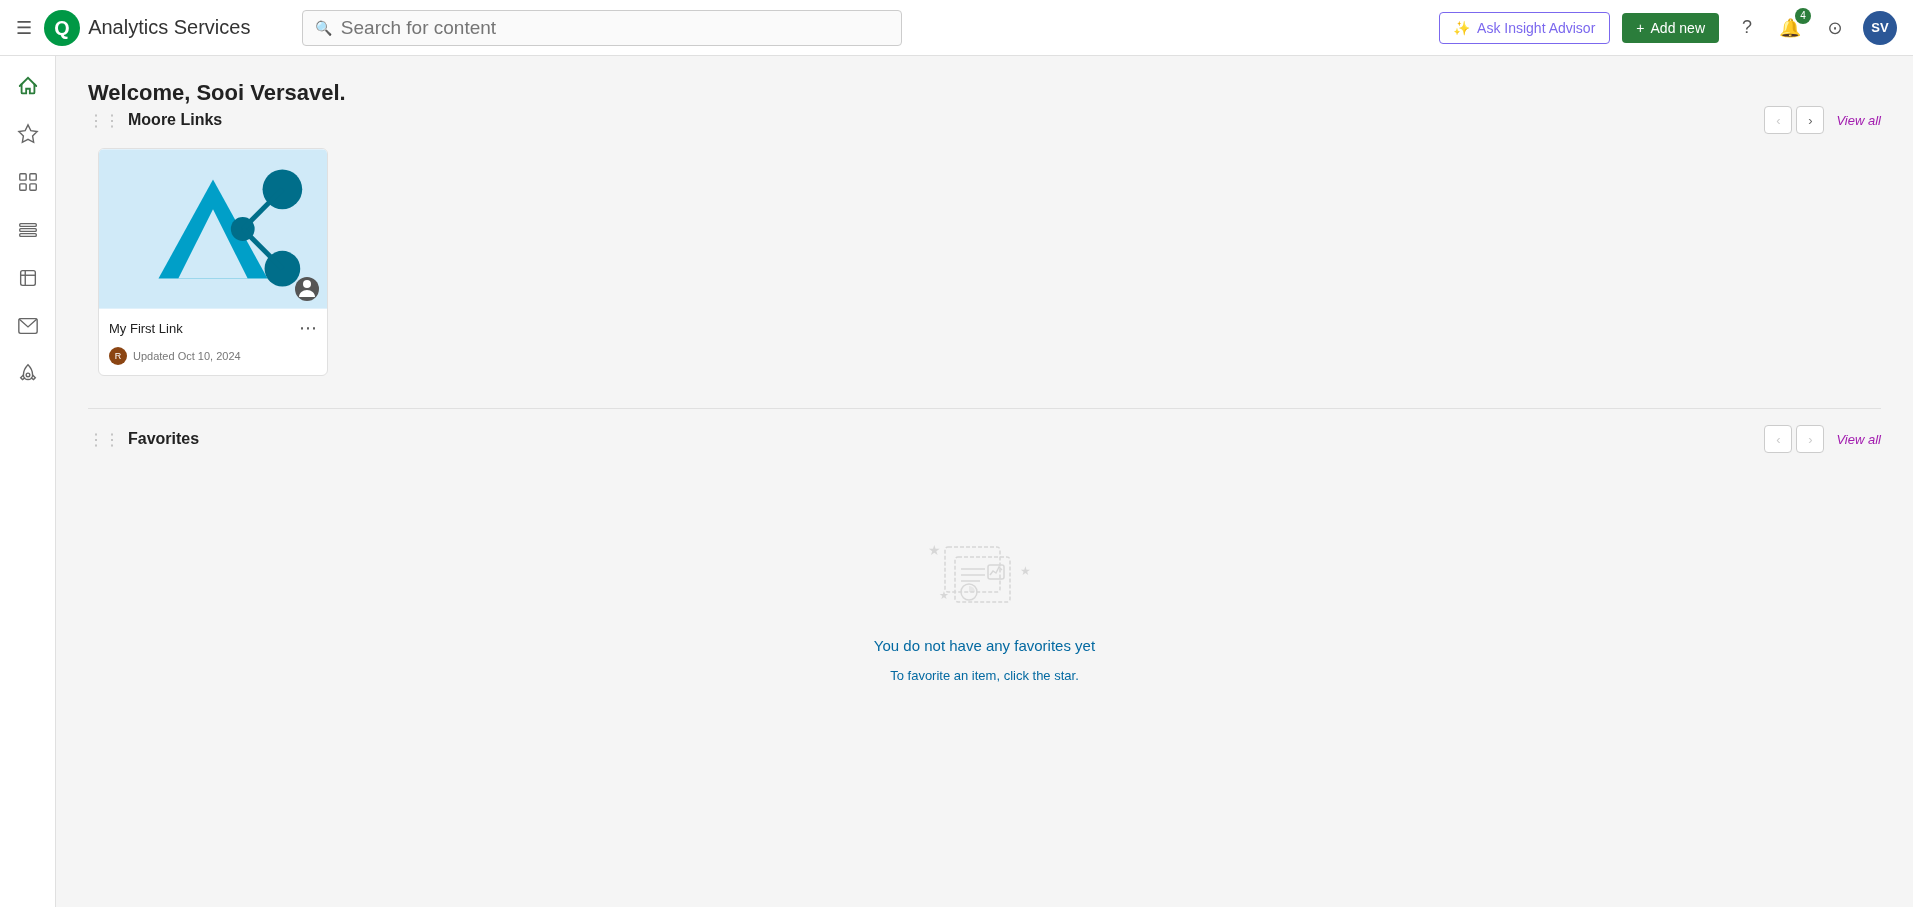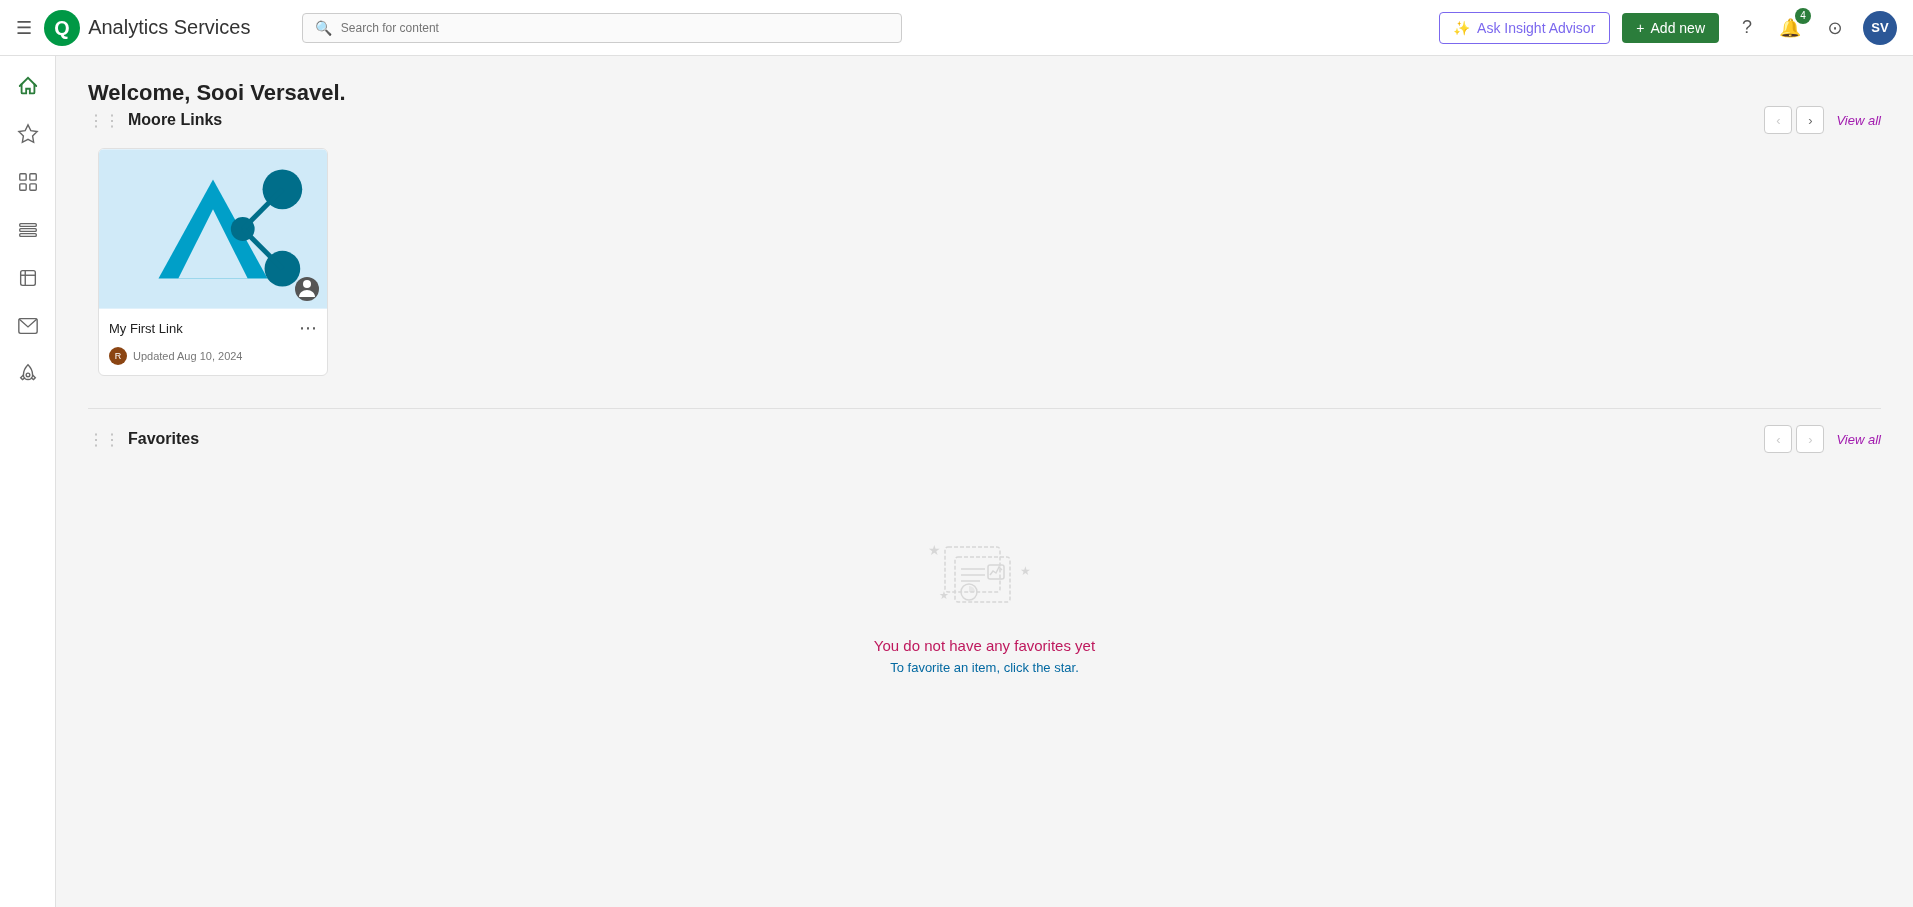--- a/index.html
+++ b/index.html
@@ -16,21 +16,21 @@
     .topnav-logo-svg { width: 36px; height: 36px; }
     .topnav-app-name { font-size: 20px; font-weight: 500; color: #333; white-space: nowrap; }
     .topnav-search {
       flex: 1; max-width: 600px; margin-left: 40px;
       display: flex; align-items: center;
       border: 1px solid #ccc; border-radius: 4px;
       padding: 6px 12px; background: #fafafa; gap: 8px;
     }
     .topnav-search input {
       border: none; background: transparent; outline: none;
-      font-size: 12px; color: #a21caf; width: 100%;
+      font-size: 19px; color: #a21caf; width: 100%;
     }
     .topnav-search-icon { color: #888; font-size: 14px; }
     .topnav-right { display: flex; align-items: center; gap: 12px; margin-left: auto; }
     .btn-insight {
       display: flex; align-items: center; gap: 6px;
       border: 1px solid #7b68ee; color: #7b68ee; background: #fff;
       padding: 7px 14px; border-radius: 4px; cursor: pointer; font-size: 14px; white-space: nowrap;
     }
     .btn-addnew {
       display: flex; align-items: center; gap: 6px;
@@ -139,21 +139,21 @@
     }
     .card-updated { font-size: 11px; color: #777; }
     .card-more { font-size: 18px; color: #555; cursor: pointer; }
 
     
     .empty-state {
       display: flex; flex-direction: column; align-items: center; justify-content: center;
       padding: 60px 0; color: #666;
     }
     .empty-state-icon { margin-bottom: 16px; opacity: 0.5; }
-    .empty-state-title { font-size: 15px; font-weight: 500; color: #be185d; margin-bottom: 6px; }
+    .empty-state-title { font-size: 15px; font-weight: 500; color: #0369a1; margin-bottom: 14px; }
     .empty-state-sub { font-size: 13px; color: #0369a1; }
 
     
     .section-divider { border: none; border-top: 1px solid #e0e0e0; margin-bottom: 16px; }
   </style>
 </head>
 <body>
 
 <nav class="topnav">
   <span class="topnav-hamburger">☰</span>
@@ -282,21 +282,21 @@
                 <path d="M4 20c0-4 3.6-7 8-7s8 3 8 7" fill="white"></path>
               </svg>
             </div>
           </div>
           <div class="card-info">
             <span class="card-name">My First Link</span>
             <span class="card-more">⋯</span>
           </div>
           <div class="card-meta">
             <div class="card-avatar-sm">R</div>
-            <span class="card-updated">Updated Aug 10, 2024</span>
+            <span class="card-updated">Updated Oct 10, 2024</span>
           </div>
         </div>
       </div>
     </div>
 
     <hr class="section-divider">
 
     <div class="section">
       <div class="section-header">
         <span class="section-drag">⋮⋮</span>

